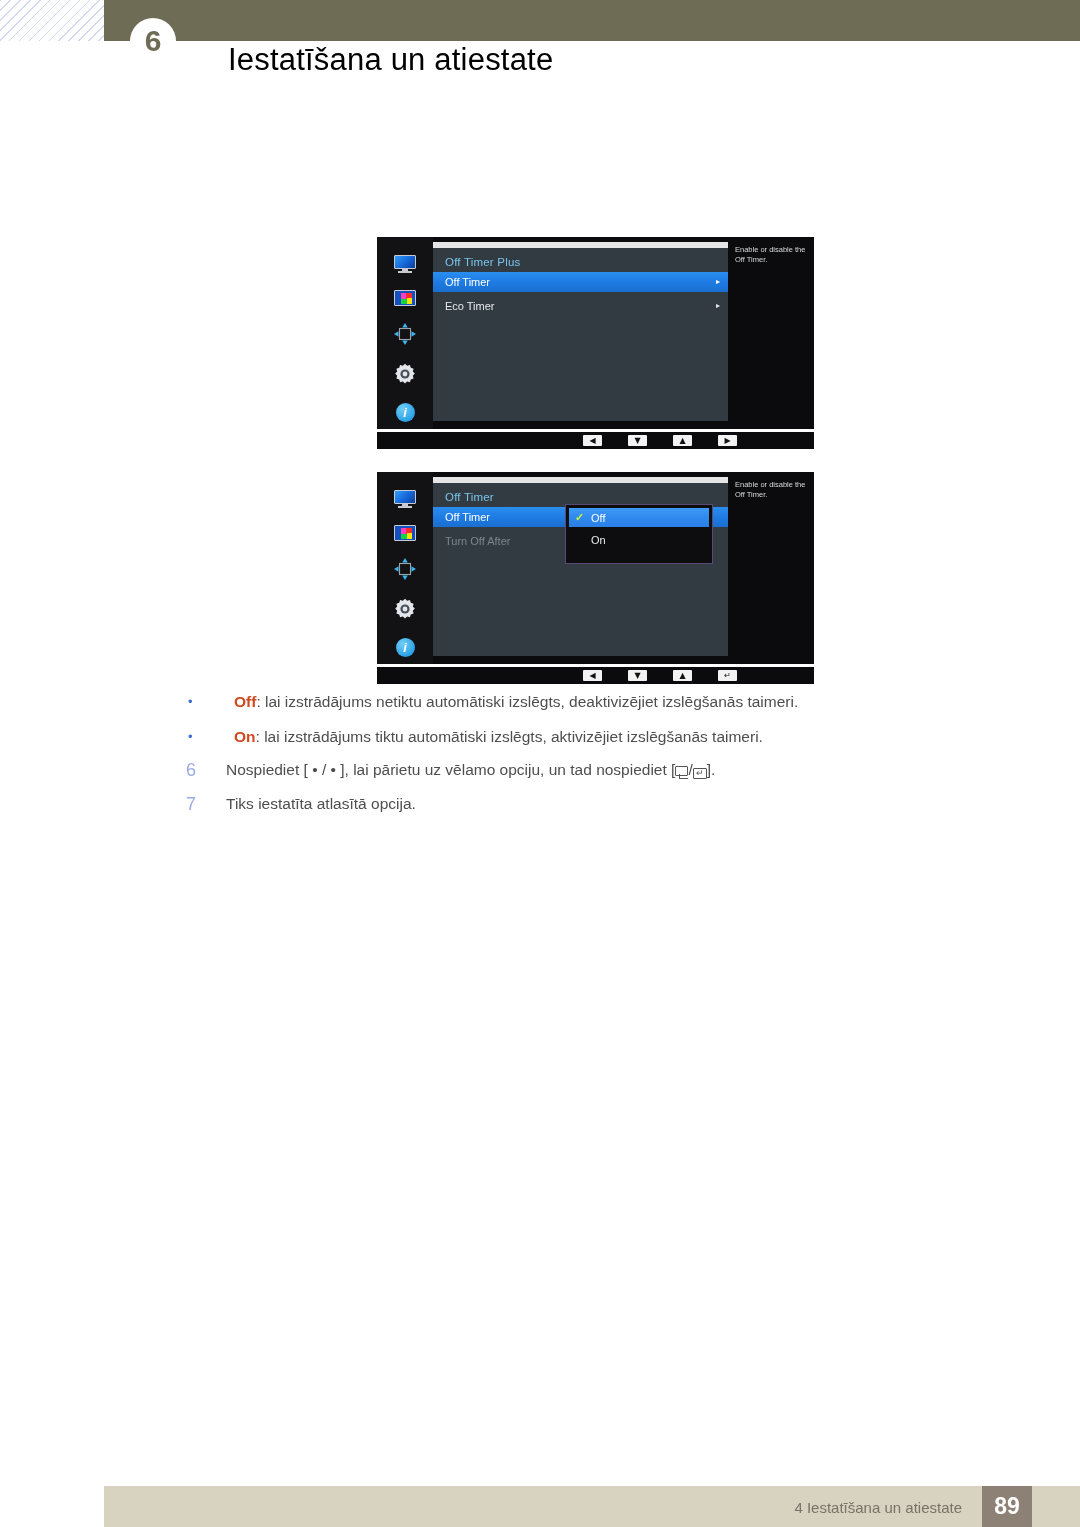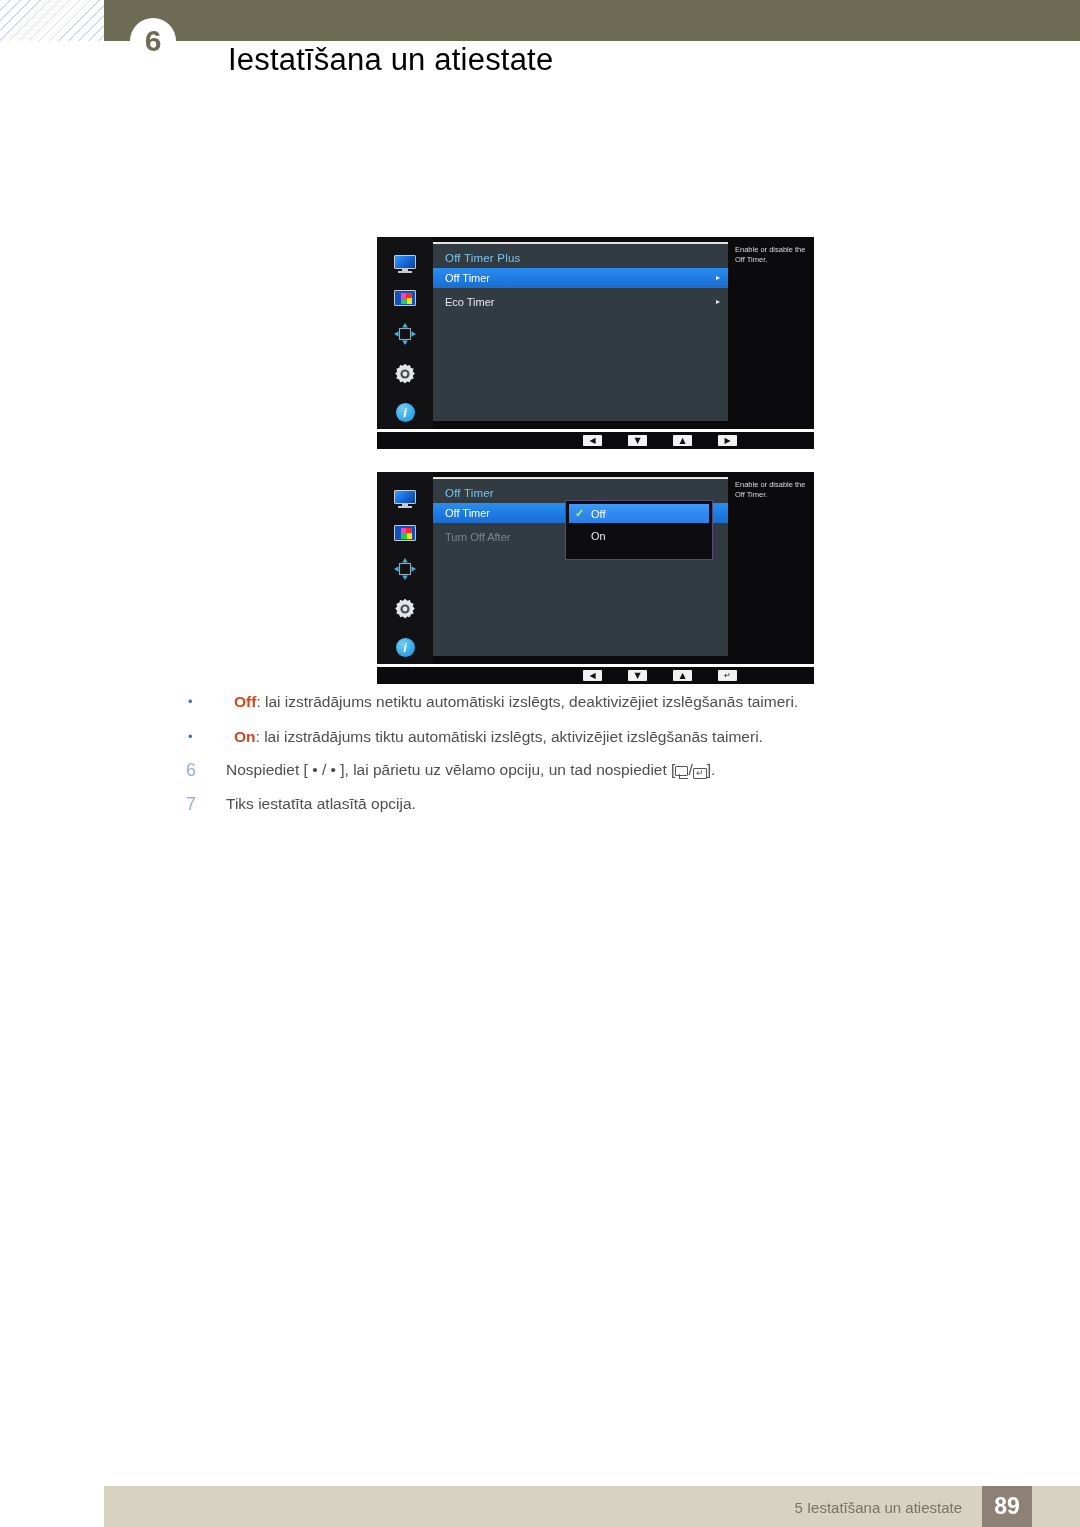--- a/index.html
+++ b/index.html
@@ -42,21 +42,21 @@
   .osd { position: absolute; width: 437px; }
   .osd-body { position: relative; height: 192px; display: flex;
               background: #0b0b0d; }
   .osd-sidebar {
     width: 56px; background: #121214;
     display: flex; flex-direction: column; align-items: center;
     padding-top: 18px; gap: 17px; flex: none;
   }
   .osd-main {
     flex: 1 1 auto; background: #323a42; position: relative;
-    border-top: 2px solid #e5e5e5;
+    border-top: 6px solid #e5e5e5;
     margin-top: 5px; margin-bottom: 8px;
   }
   .osd-help {
     width: 86px; flex: none; background: #0b0b0d;
     color: #d8dade; font-size: 7.5px; line-height: 1.35;
     padding: 8px 6px 0 7px;
   }
   .osd-title {
     color: #79c6ec; font-size: 11.5px; padding: 8px 0 0 12px;
     letter-spacing: .2px;
@@ -330,16 +330,16 @@
       <span class="num">6</span>
       <span><span>Nospiediet [ • / • ], lai pārietu uz vēlamo opciju, un tad nospiediet [</span><span class="kb-win"></span><span>/</span><span class="kb-enter">↵</span><span>].</span></span>
     </div>
     <div class="step">
       <span class="num">7</span>
       <span><span>Tiks iestatīta atlasītā opcija.</span></span>
     </div>
   </div>
 
   <div class="footer-bar"></div>
-  <div class="footer-text">5 Iestatīšana un atiestate</div>
+  <div class="footer-text">4 Iestatīšana un atiestate</div>
   <div class="page-num-box">89</div>
 
 </div>
 
 </body></html>

